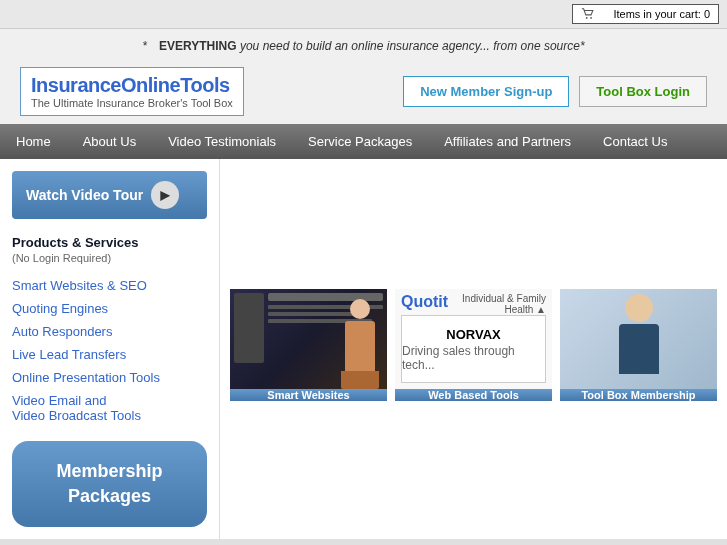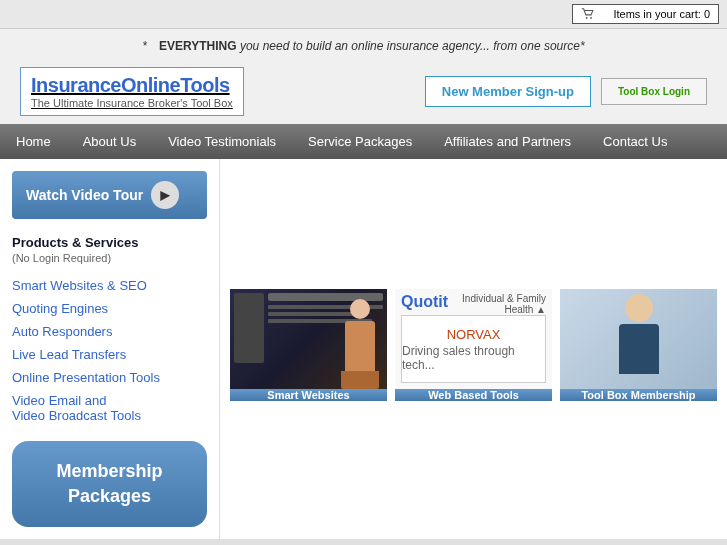--- a/index.html
+++ b/index.html
@@ -50,21 +50,20 @@
       display: flex;
       align-items: center;
       justify-content: space-between;
       padding: 8px 20px;
       background: #f0f0f0;
     }
     .logo-block {
       border: 1px solid #6699cc;
       padding: 6px 10px;
       background: #fff;
-      text-decoration: underline;
     }
     .logo-title {
       font-size: 20px;
       color: #3366cc;
       font-weight: bold;
       letter-spacing: -0.5px;
     }
     .logo-subtitle {
       font-size: 11px;
       color: #555;
@@ -81,21 +80,21 @@
       padding: 7px 16px;
       font-size: 13px;
       cursor: pointer;
       font-weight: bold;
     }
     .btn-login {
       background: #f5f5f5;
       color: #339900;
       border: 1px solid #aaa;
       padding: 7px 16px;
-      font-size: 10px;
+      font-size: 13px;
       cursor: pointer;
       font-weight: bold;
     }
 
     
     .nav-bar {
       background: linear-gradient(to bottom, #7a7a7a, #555);
       display: flex;
       align-items: center;
       padding: 0;
@@ -256,22 +255,22 @@
     
     .card-web-inner {
       width: 100%;
       height: 100px;
       background: #f8f8f8;
       position: relative;
       overflow: hidden;
     }
     .norvax-logo {
       font-size: 13px;
-      font-weight: normal;
-      color: #c2410c;
+      font-weight: bold;
+      color: #000000;
     }
     .norvax-sub {
       font-size: 12px;
       color: #666;
     }
 
     
     .card-toolbox-inner {
       width: 100%;
       height: 100px;

